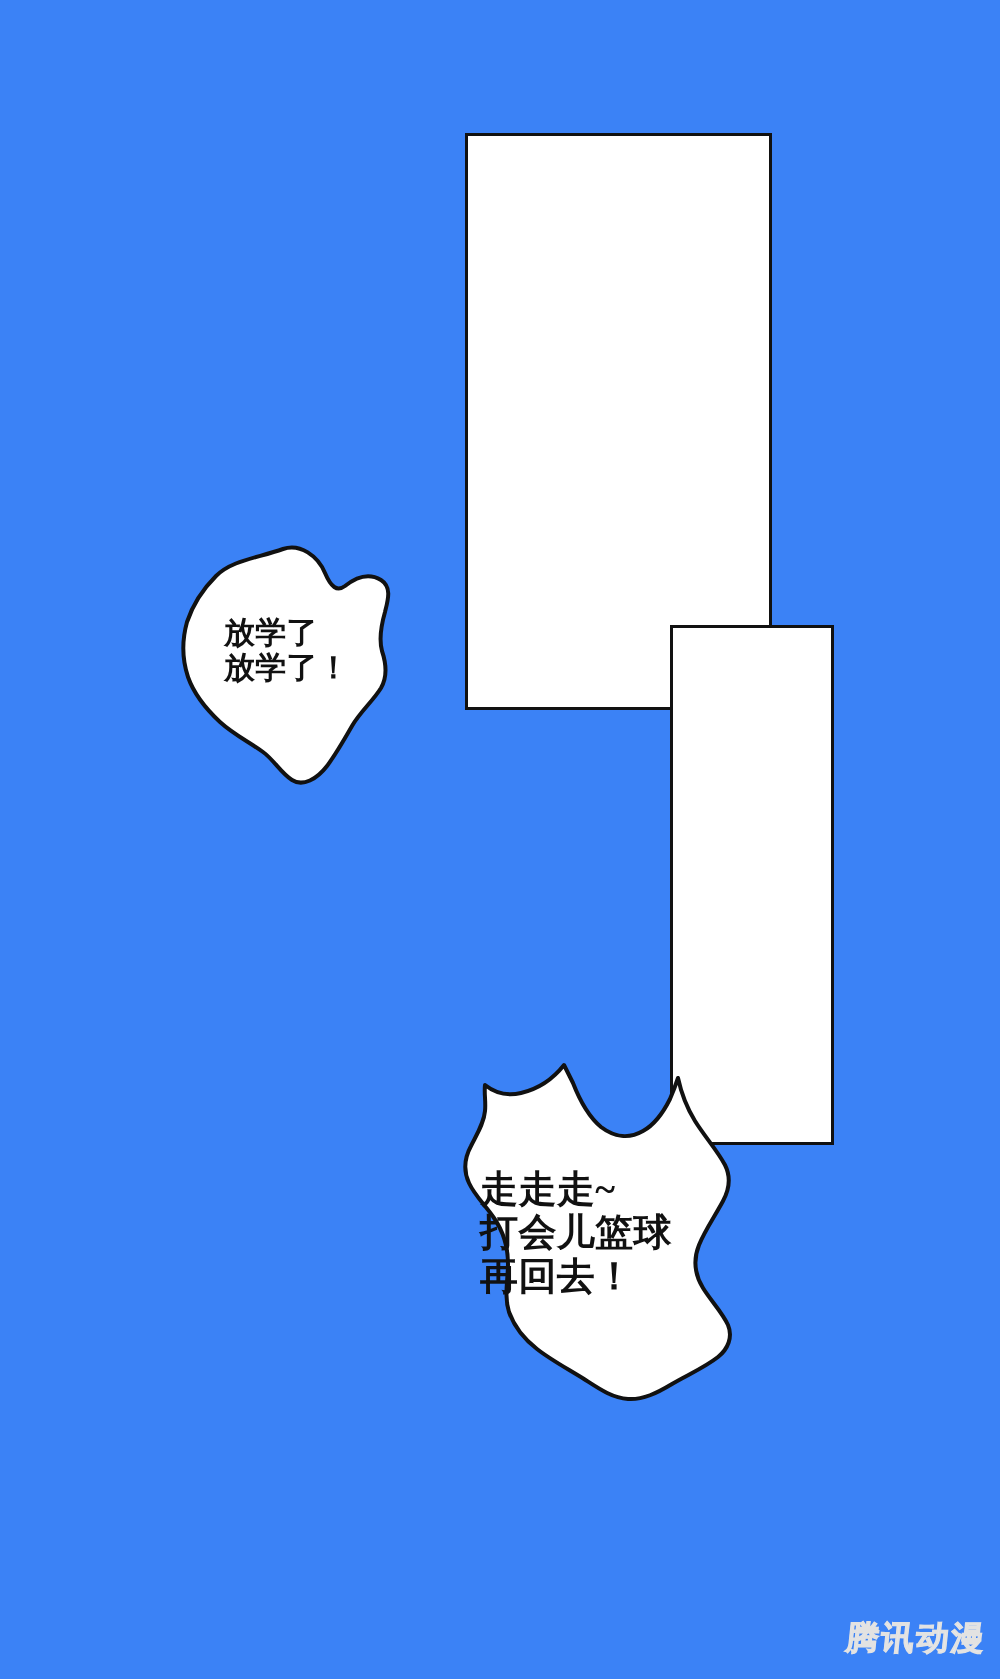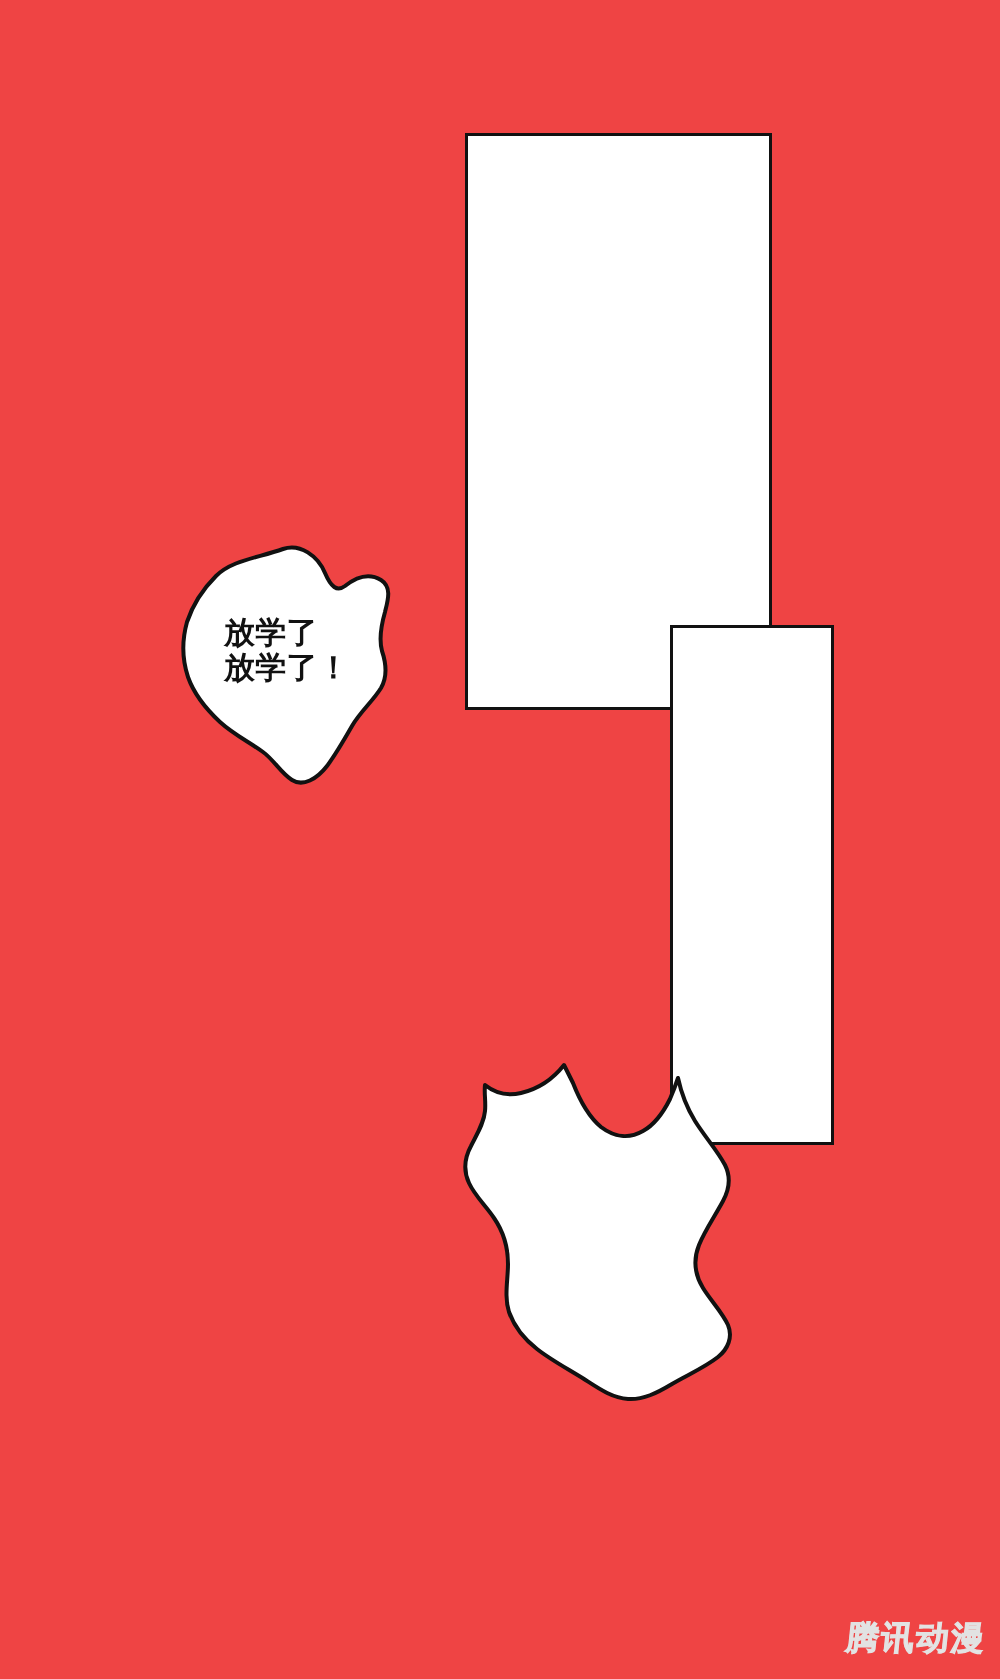--- a/index.html
+++ b/index.html
@@ -8,21 +8,21 @@
     padding: 0;
     background: #ffffff;
   }
   body {
     font-family: "Liberation Serif", "DejaVu Serif", serif;
   }
   #page {
     position: relative;
     width: 1000px;
     height: 1679px;
-    background: #ef4444;
+    background: #3b82f6;
     overflow: hidden;
     margin: 0 auto;
   }
   .panel {
     position: absolute;
     background: #ffffff;
     border: 3px solid #111111;
     box-sizing: border-box;
   }
   #panel-1 {
@@ -153,16 +153,19 @@
                C 486 1102, 484 1093, 485 1085
                C 495 1093, 508 1096, 521 1093
                C 538 1089, 553 1079, 564 1065
                C 567 1071, 570 1077, 573 1083 Z"></path>
     </svg>
   </div>
 
   <div class="bubble-text" id="bubble-1-text">放学了
 放学了！</div>
 
+  <div class="bubble-text" id="bubble-2-text">走走走~
+打会儿篮球
+再回去！</div>
 
   <div id="watermark">腾讯动漫</div>
 
 </div>
 
 </body></html>

